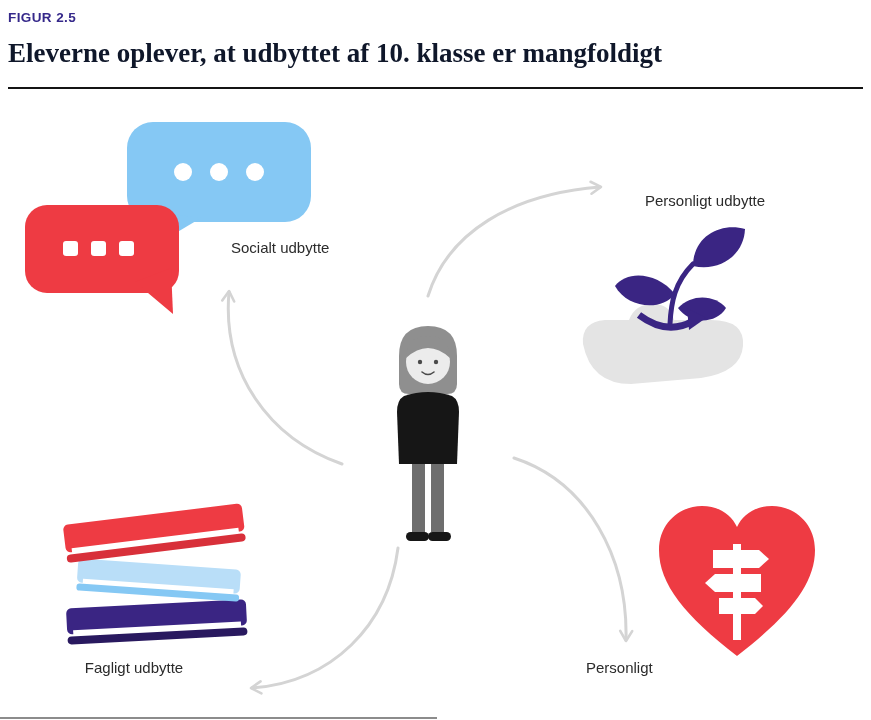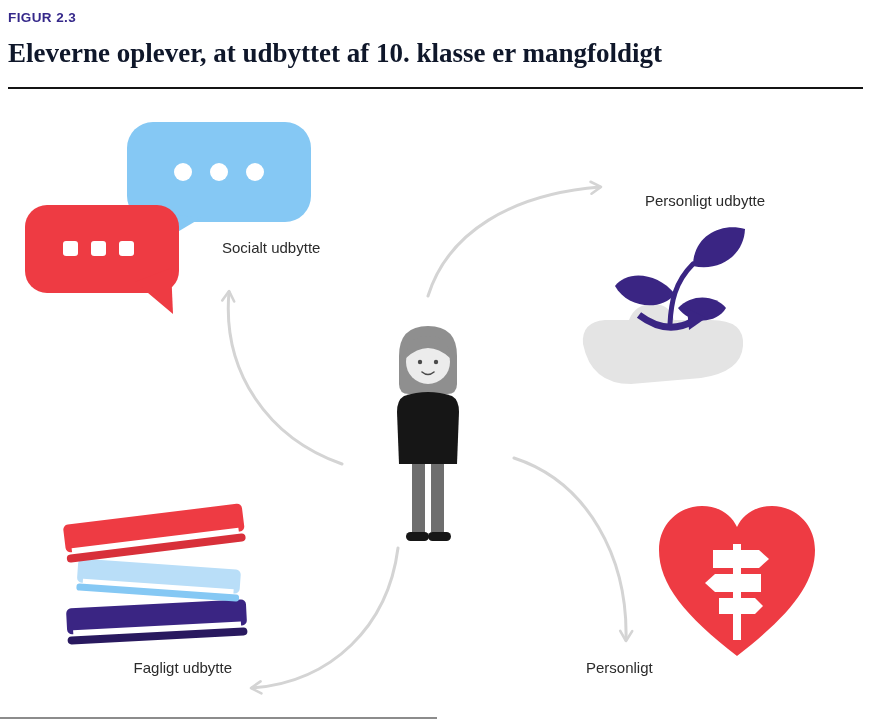--- a/index.html
+++ b/index.html
@@ -8,23 +8,23 @@
   .page { position:relative; width:871px; height:720px; background:#fff; overflow:hidden; }
 
   .figure-label { position:absolute; left:8px; top:10px; font-size:13.5px; font-weight:700;
                   letter-spacing:.4px; color:var(--accent-purple,#35288a); }
   .title { position:absolute; left:8px; top:38px; font-family:"Liberation Serif", serif;
            font-size:27px; font-weight:600; color:#0f172a; white-space:nowrap; }
   .rule { position:absolute; left:8px; top:87px; width:855px; height:2px; background:#141414; }
   .bottom-rule { position:absolute; left:0; top:717px; width:437px; height:2px; background:#8c8c8c; }
 
   .node-label { position:absolute; font-size:15px; color:#2b2b2b; white-space:nowrap; }
-  .label-social     { left:222px; top:239px; }
+  .label-social     { left:231px; top:239px; }
   .label-personligt { left:645px; top:192px; }
-  .label-fagligt    { left:52px;  top:659px; width:180px; text-align:right; }
+  .label-fagligt    { left:44px;  top:659px; width:180px; text-align:center; }
   .label-afklaring  { left:586px; top:659px; }
 
   .icon { position:absolute; }
   .icon svg { display:block; }
   .icon-bubbles { left:25px;  top:122px; }
   .icon-plant   { left:575px; top:220px; }
   .icon-books   { left:55px;  top:498px; }
   .icon-heart   { left:655px; top:500px; }
   .icon-person  { left:385px; top:322px; }
 
@@ -46,21 +46,21 @@
   .f-dark      { fill:#4a4a4a; }
   .s-dark      { stroke:#4a4a4a; }
   .s-purple    { stroke:var(--purple,#3a2583); }
   .s-arrow     { stroke:var(--arrow-gray,#d4d4d4); }
 </style>
 </head>
 <body>
 
 <div class="page">
 
-  <div class="figure-label">FIGUR 2.3</div>
+  <div class="figure-label">FIGUR 2.5</div>
   <div class="title">Eleverne oplever, at udbyttet af 10. klasse er mangfoldigt</div>
   <div class="rule"></div>
 
   <svg class="arrows" width="871" height="720" viewBox="0 0 871 720">
     <defs>
       <marker id="ah" markerWidth="18" markerHeight="18" refX="12" refY="9" orient="auto" markerUnits="userSpaceOnUse">
         <path d="M 3 3 L 13 9 L 3 15" fill="none" class="s-arrow" stroke-width="2.6" stroke-linecap="round" stroke-linejoin="round"></path>
       </marker>
     </defs>
     <path class="arrowline s-arrow" d="M 342 464 C 268 438 222 372 229 292" marker-end="url(#ah)"></path>

